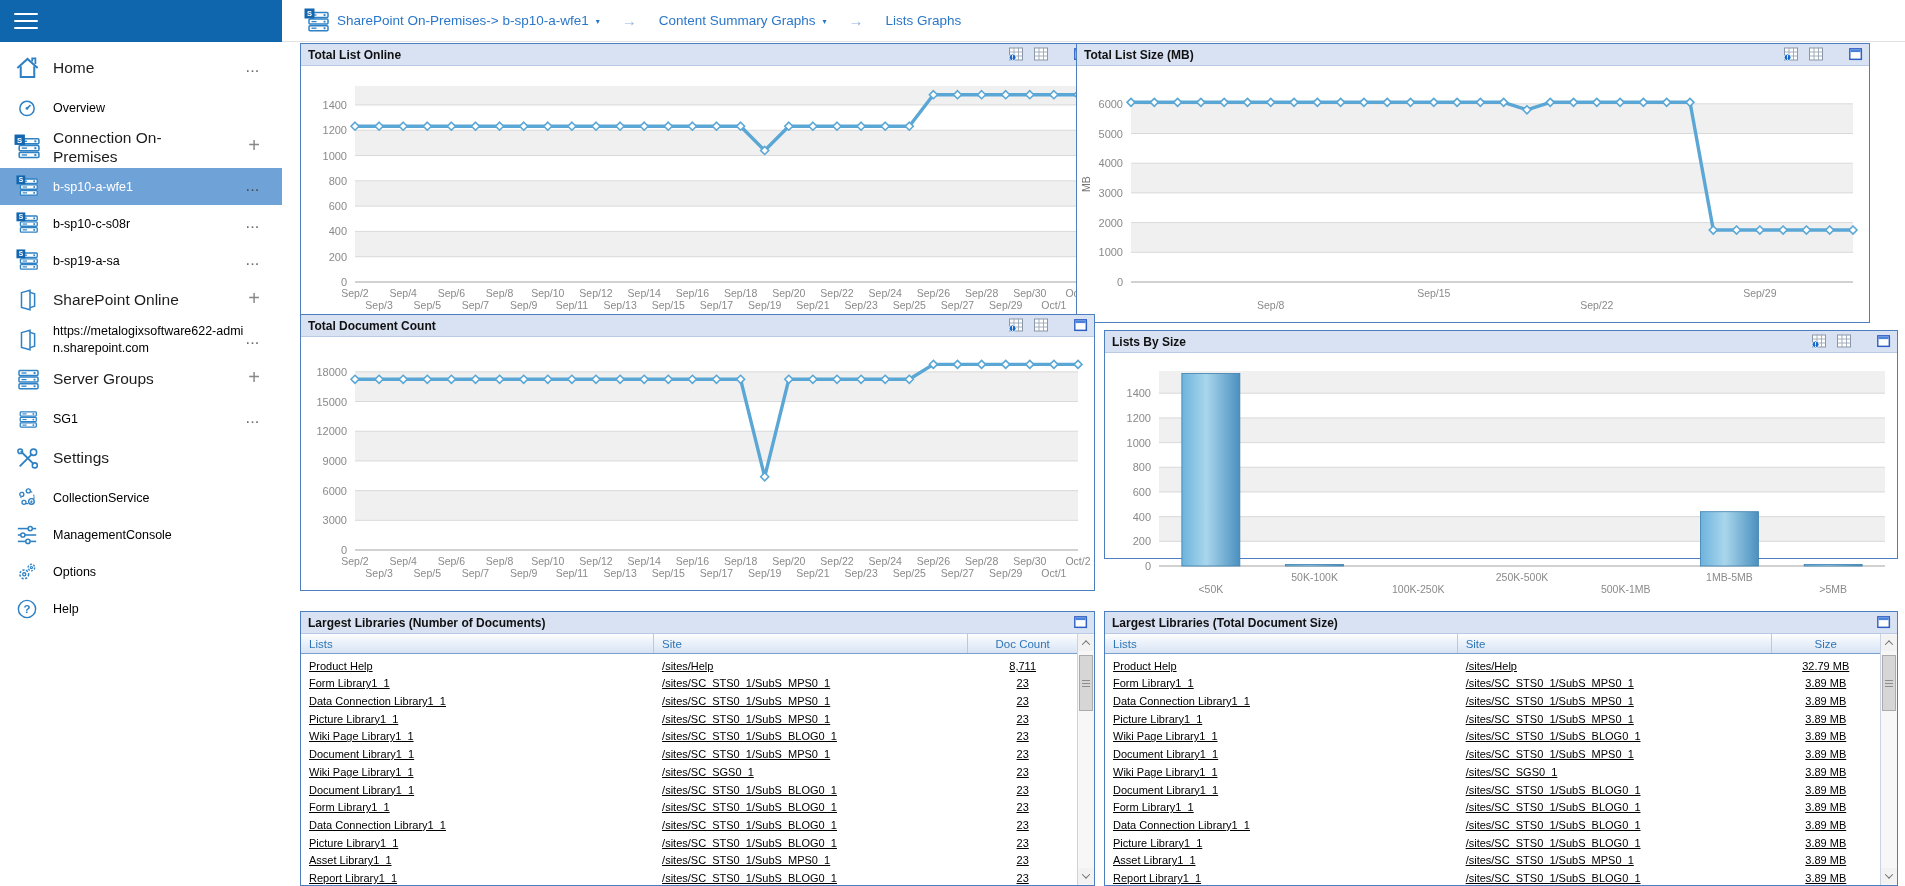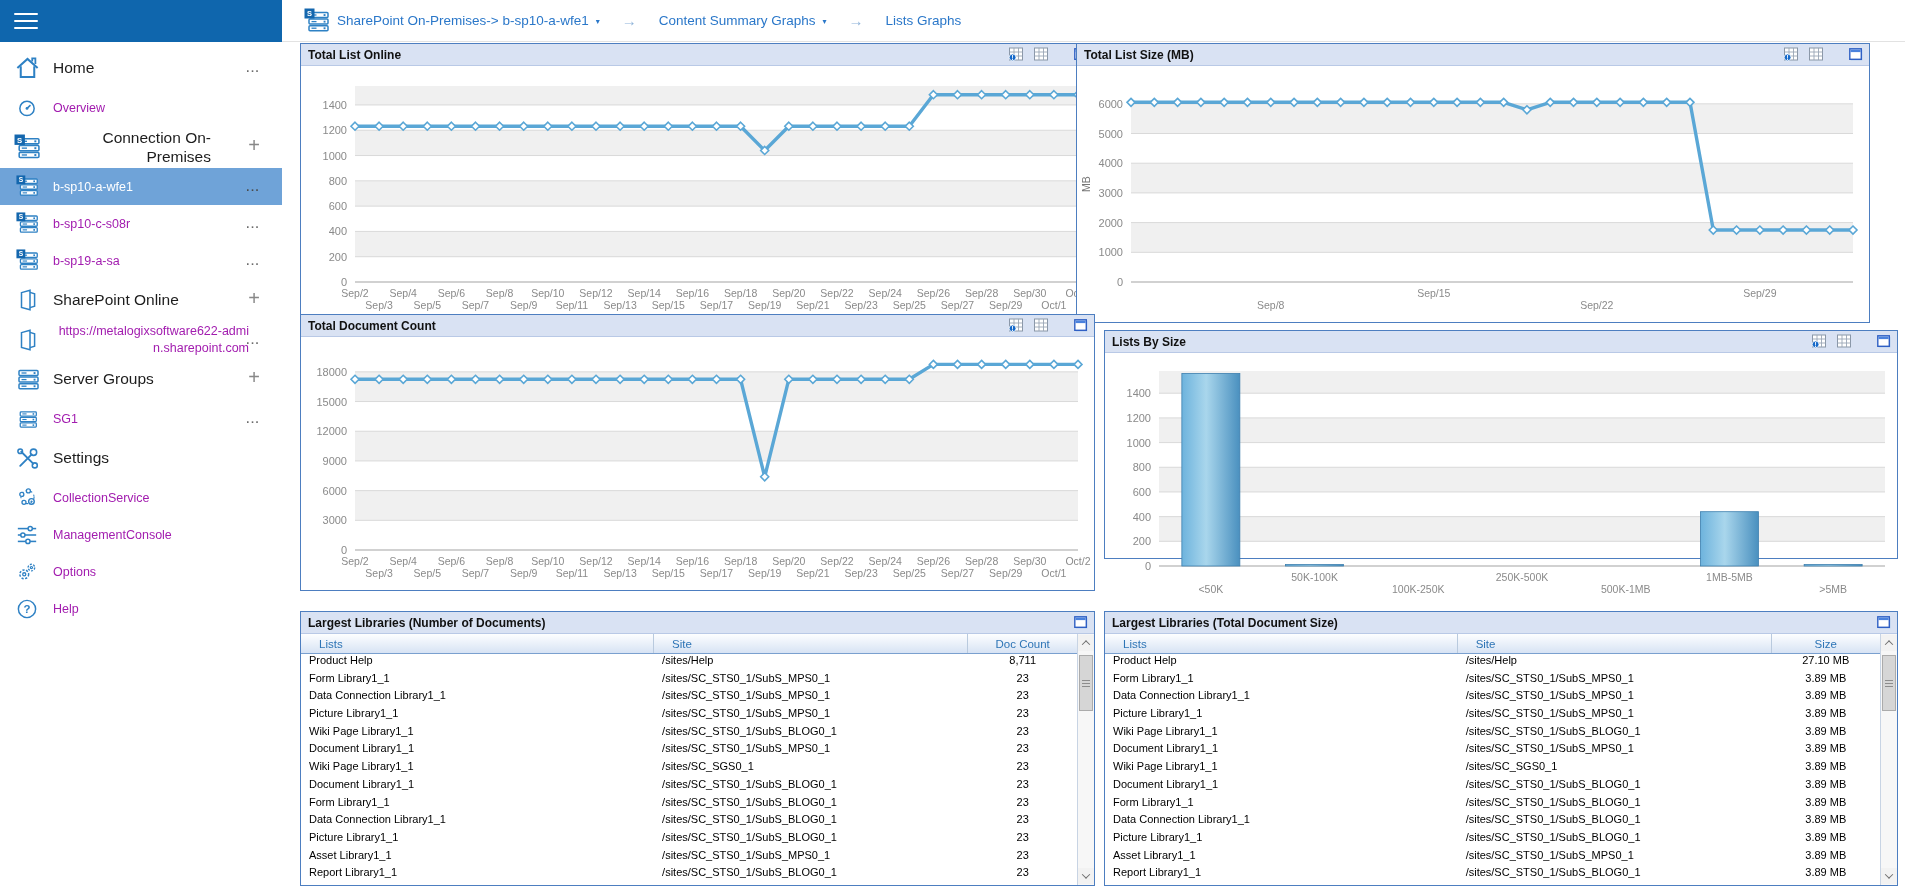--- a/index.html
+++ b/index.html
@@ -1,31 +1,31 @@
 <!DOCTYPE html>
 <html><head>
 <meta charset="utf-8">
 <style>
   * { margin:0; padding:0; box-sizing:border-box; }
   html,body { width:1905px; height:886px; overflow:hidden; background:#fff;
     font-family:"Liberation Sans", sans-serif; }
   .app { position:relative; width:1905px; height:886px; background:#fff; }
 
   
-  .sidebar { position:absolute; left:0; top:0; width:282px; height:886px; background:#fff;text-align:right; }
+  .sidebar { position:absolute; left:0; top:0; width:282px; height:886px; background:#fff; }
   .sb-top { width:282px; height:42px; background:#0f66ad; display:flex; align-items:center; padding-left:14px; }
   .hamburger { width:24px; height:16px; display:flex; flex-direction:column; justify-content:space-between; cursor:pointer; }
   .hamburger i { display:block; height:2px; background:#fff; border-radius:1px; }
   .sb-nav { padding-top:5px; }
   .sb-item { position:relative; display:flex; align-items:center; padding:0 26px 0 12px; cursor:pointer; }
   .sb-item .sb-ic { width:30px; min-width:30px; display:flex; align-items:center; justify-content:center; margin-right:11px; }
   .sb-item.top { min-height:42px; }
   .sb-item.child { min-height:37px; }
   .sb-lbl { color:#1d1d1d; font-size:15.5px; }
-  .child .sb-lbl { font-size:12.5px; color:#a21caf; }
+  .child .sb-lbl { font-size:12.5px; color:#000000; }
   .sb-lbl.wrap { max-width:158px; line-height:1.25; }
   .sb-lbl.breakall { max-width:196px; word-break:break-all; line-height:1.3; }
   .sb-tr { position:absolute; right:22px; color:#777; }
   .sb-tr.plus { font-size:20px; font-weight:400; color:#888; top:50%; transform:translateY(-58%); }
   .sb-tr.dots { font-size:11px; font-weight:bold; letter-spacing:1.5px; color:#6b6b6b; }
   .sb-item.sel { background:#6fa3d8; }
   .sb-item.sel .sb-lbl { color:#fff; }
   .sb-item.sel .sb-tr { color:#4a4a4a; }
 
   
@@ -43,25 +43,25 @@
   .p-title { font-size:12px; font-weight:bold; color:#111; white-space:nowrap; }
   .p-icons { margin-left:auto; display:flex; align-items:center; gap:9px; }
   .p-icons span { display:flex; cursor:pointer; }
   .p-icons .mx { margin-left:16px; }
   .chart-svg { display:block; }
 
   
   .tbl { position:relative; width:100%; height:251px; background:#fff; overflow:hidden; }
   .thead { position:absolute; left:0; top:0; right:17px; height:20px; display:flex;
     background:linear-gradient(#fdfeff,#d7e3f4); border-bottom:1px solid #7aa0cf; }
-  .th { font-size:11.5px; color:#2e75b6; display:flex; align-items:center; padding-left:18px;
+  .th { font-size:11.5px; color:#2e75b6; display:flex; align-items:center; padding-left:8px;
     border-right:1px solid #b9cade; cursor:pointer; }
   .th.c-last { justify-content:center; padding-left:0; border-right:none; }
   .tbody { position:absolute; left:0; top:20px; right:17px; bottom:0; }
-  .tr { display:flex; height:17.7px; align-items:flex-start; cursor:default; }
+  .tr { display:flex; height:17.7px; align-items:flex-end; cursor:default;text-decoration:underline; }
   .td { font-size:11px; color:#000; padding-left:8px; white-space:nowrap; overflow:hidden; }
   .td.c-last { text-align:center; padding-left:0; }
   .sbar { position:absolute; right:0; top:0; width:17px; bottom:0; border-left:1px solid #c8d4e4; background:#f7f7f7; }
   .sb-btn { position:absolute; left:0; width:16px; height:16px; background:#f2f2f2; display:flex; align-items:center; justify-content:center; cursor:pointer; }
   .sb-btn.up { top:1px; } .sb-btn.dn { bottom:1px; }
   .chev { width:6px; height:6px; border-left:1.6px solid #6f6f6f; border-top:1.6px solid #6f6f6f; }
   .chev.up { transform:rotate(45deg) translate(1px,1px); }
   .chev.dn { transform:rotate(225deg) translate(1px,1px); }
   .sb-thumb { position:absolute; left:1px; top:21px; width:14px; height:56px; background:#d6d6d6;
     border:1px solid #ababab; display:flex; flex-direction:column; gap:2px; align-items:center; justify-content:center; cursor:grab; }
@@ -824,21 +824,21 @@
       <div class="tbl">
           <div class="thead">
             <div class="th" style="width: 45.5%;">Lists</div>
             <div class="th" style="width: 40.5%;">Site</div>
             <div class="th c-last" style="width: 14%;">Size</div>
           </div>
           <div class="tbody">
             <div class="tr">
               <div class="td" style="width: 45.5%;">Product Help</div>
               <div class="td" style="width: 40.5%;">/sites/Help</div>
-              <div class="td c-last" style="width: 14%;">27.10 MB</div>
+              <div class="td c-last" style="width: 14%;">32.79 MB</div>
             </div>
             <div class="tr">
               <div class="td" style="width: 45.5%;">Form Library1_1</div>
               <div class="td" style="width: 40.5%;">/sites/SC_STS0_1/SubS_MPS0_1</div>
               <div class="td c-last" style="width: 14%;">3.89 MB</div>
             </div>
             <div class="tr">
               <div class="td" style="width: 45.5%;">Data Connection Library1_1</div>
               <div class="td" style="width: 40.5%;">/sites/SC_STS0_1/SubS_MPS0_1</div>
               <div class="td c-last" style="width: 14%;">3.89 MB</div>

